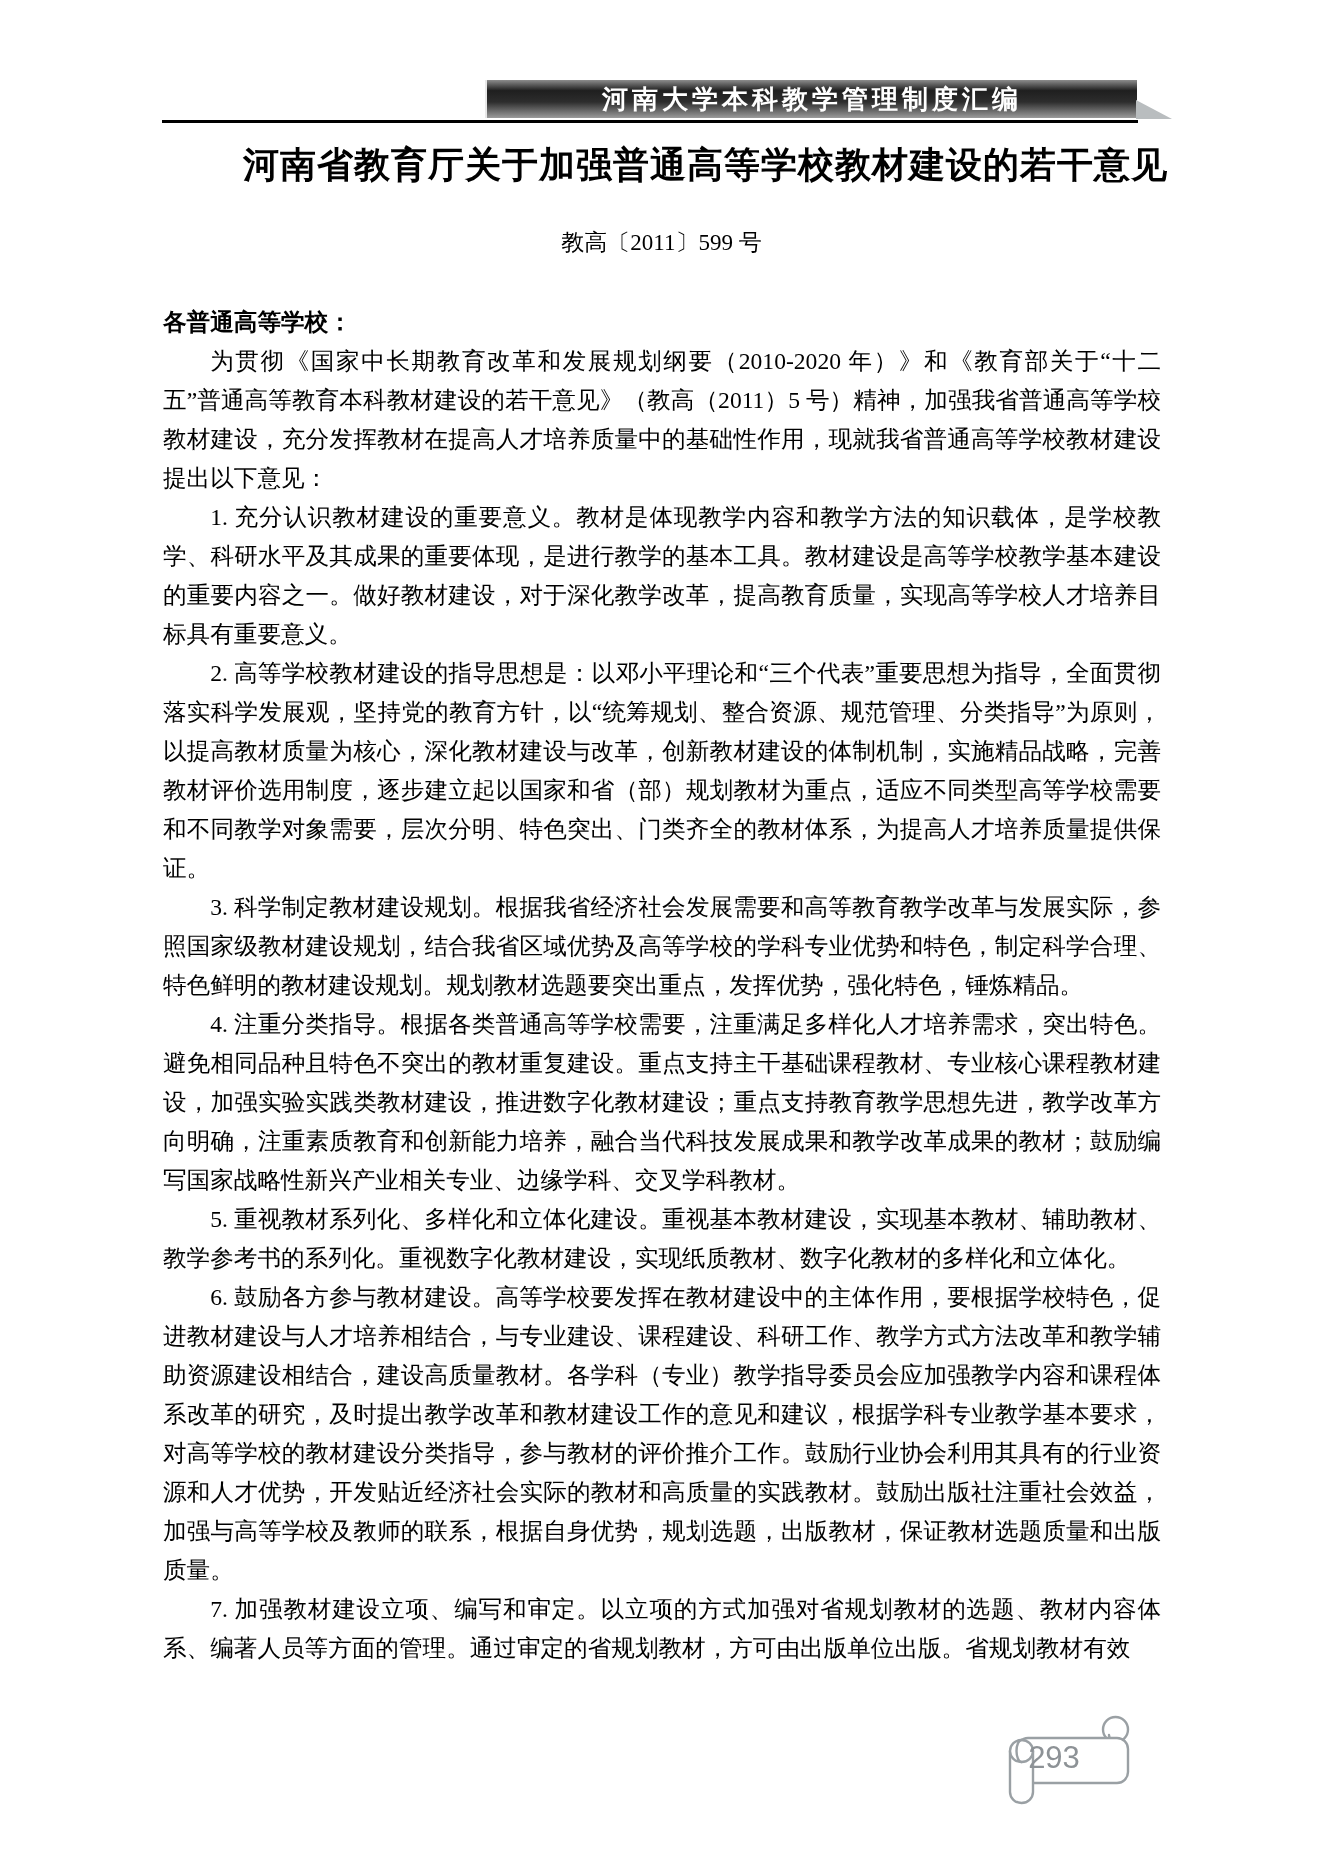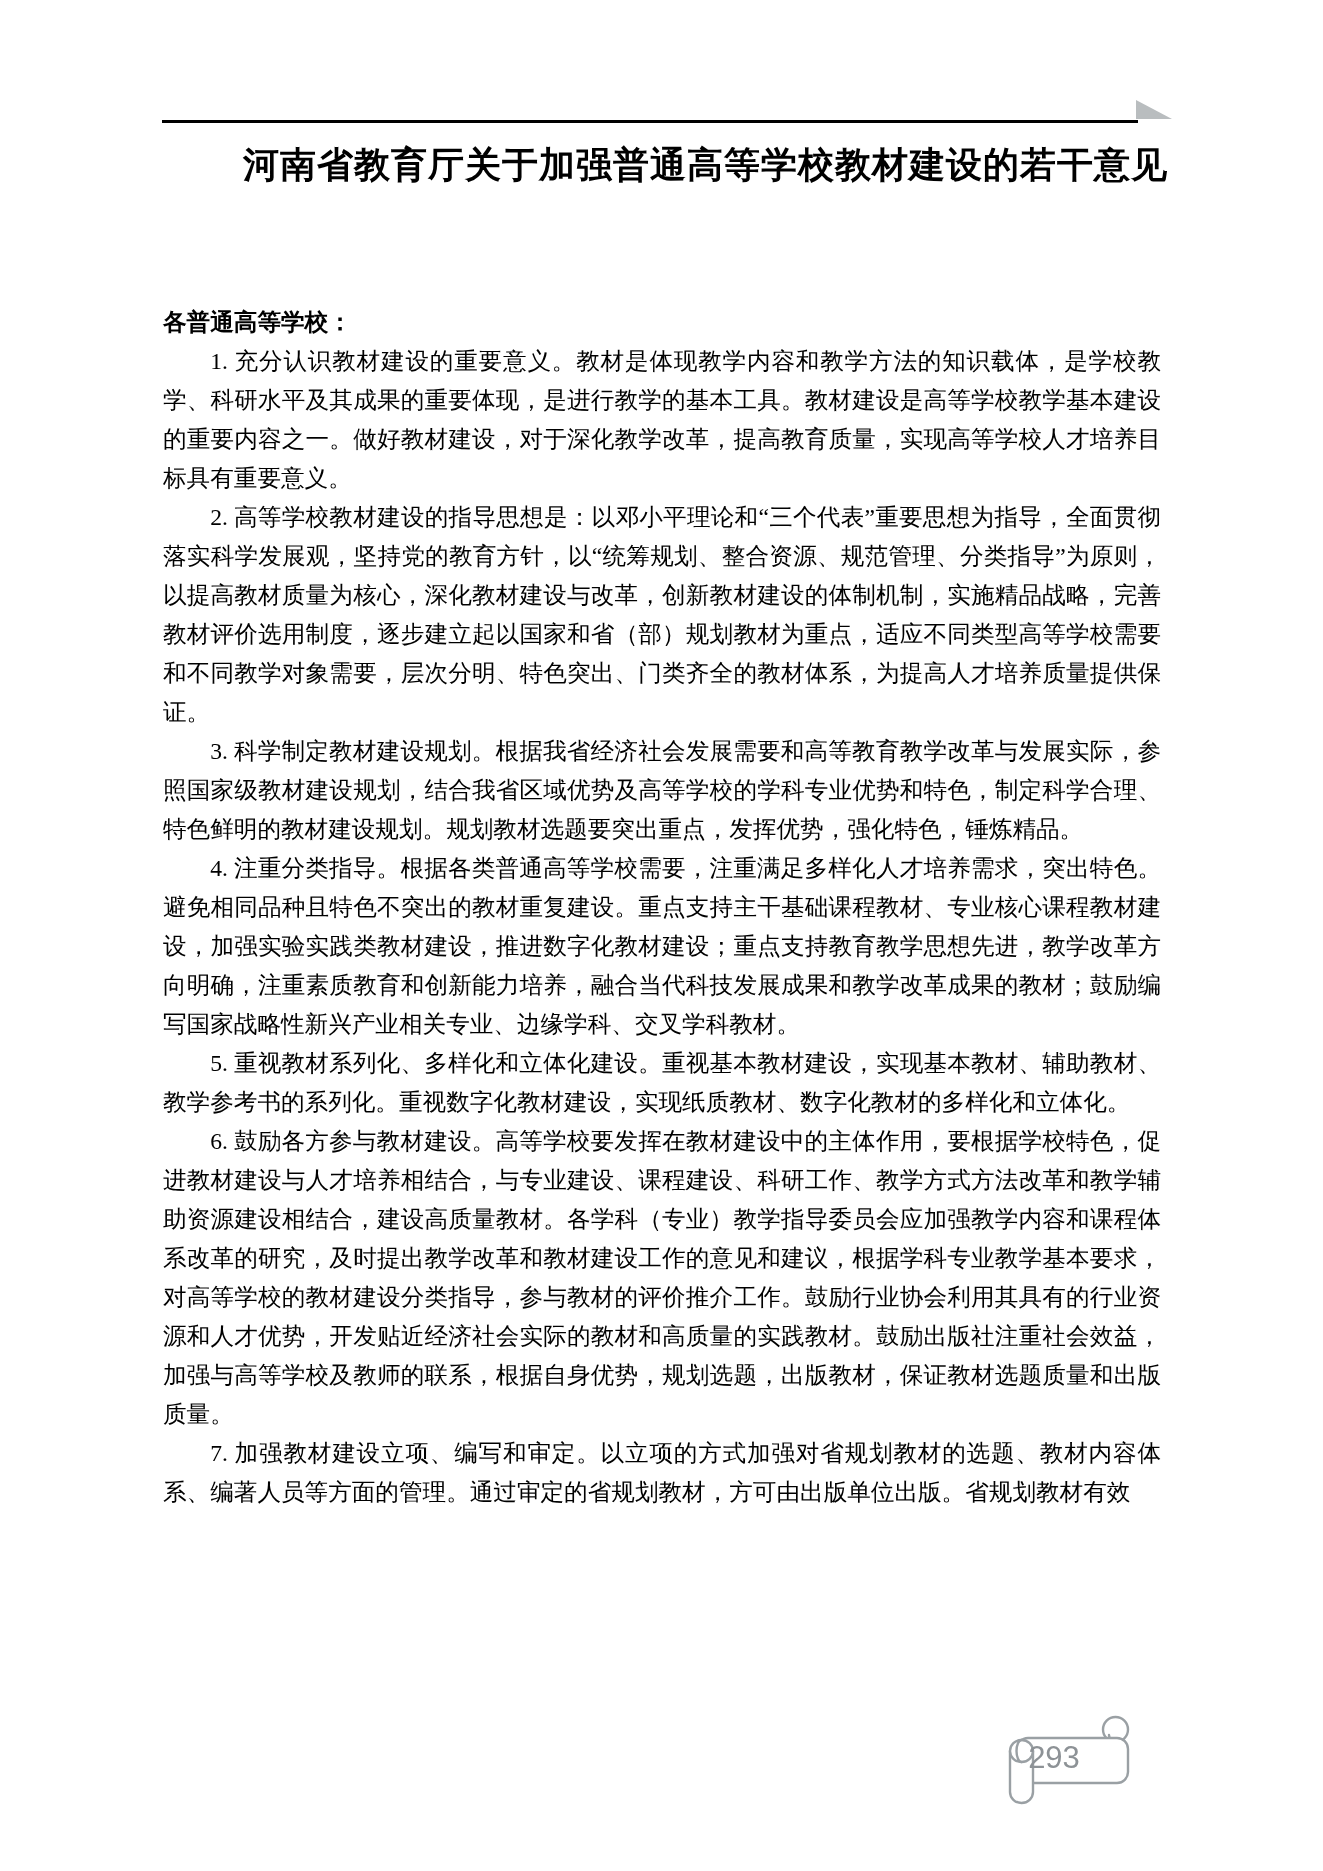--- a/index.html
+++ b/index.html
@@ -50,29 +50,34 @@
     text-align:center;
     font-family:"Liberation Sans", sans-serif;
     font-size:31px; color:#8d9296;
   }
 </style>
 </head>
 <body>
 
 <div class="page">
 
+  <div class="banner">
+    <span>河南大学本科教学管理制度汇编</span>
+  </div>
   <svg class="banner-arrow" width="36" height="19" viewBox="0 0 36 19">
     <polygon points="0,0 36,19 0,19" fill="#b9bdbf"></polygon>
   </svg>
   <div class="header-rule"></div>
 
   <div class="doc-title">河南省教育厅关于加强普通高等学校教材建设的若干意见</div>
+  <div class="doc-number">教高〔2011〕599 号</div>
 
   <div class="body-text">
     <p class="salutation">各普通高等学校：</p>
+    <p>为贯彻《国家中长期教育改革和发展规划纲要（2010-2020 年）》和《教育部关于“十二五”普通高等教育本科教材建设的若干意见》（教高（2011）5 号）精神，加强我省普通高等学校教材建设，充分发挥教材在提高人才培养质量中的基础性作用，现就我省普通高等学校教材建设提出以下意见：</p>
     <p>1. 充分认识教材建设的重要意义。教材是体现教学内容和教学方法的知识载体，是学校教学、科研水平及其成果的重要体现，是进行教学的基本工具。教材建设是高等学校教学基本建设的重要内容之一。做好教材建设，对于深化教学改革，提高教育质量，实现高等学校人才培养目标具有重要意义。</p>
     <p>2. 高等学校教材建设的指导思想是：以邓小平理论和“三个代表”重要思想为指导，全面贯彻落实科学发展观，坚持党的教育方针，以“统筹规划、整合资源、规范管理、分类指导”为原则，以提高教材质量为核心，深化教材建设与改革，创新教材建设的体制机制，实施精品战略，完善教材评价选用制度，逐步建立起以国家和省（部）规划教材为重点，适应不同类型高等学校需要和不同教学对象需要，层次分明、特色突出、门类齐全的教材体系，为提高人才培养质量提供保证。</p>
     <p>3. 科学制定教材建设规划。根据我省经济社会发展需要和高等教育教学改革与发展实际，参照国家级教材建设规划，结合我省区域优势及高等学校的学科专业优势和特色，制定科学合理、特色鲜明的教材建设规划。规划教材选题要突出重点，发挥优势，强化特色，锤炼精品。</p>
     <p>4. 注重分类指导。根据各类普通高等学校需要，注重满足多样化人才培养需求，突出特色。避免相同品种且特色不突出的教材重复建设。重点支持主干基础课程教材、专业核心课程教材建设，加强实验实践类教材建设，推进数字化教材建设；重点支持教育教学思想先进，教学改革方向明确，注重素质教育和创新能力培养，融合当代科技发展成果和教学改革成果的教材；鼓励编写国家战略性新兴产业相关专业、边缘学科、交叉学科教材。</p>
     <p>5. 重视教材系列化、多样化和立体化建设。重视基本教材建设，实现基本教材、辅助教材、教学参考书的系列化。重视数字化教材建设，实现纸质教材、数字化教材的多样化和立体化。</p>
     <p>6. 鼓励各方参与教材建设。高等学校要发挥在教材建设中的主体作用，要根据学校特色，促进教材建设与人才培养相结合，与专业建设、课程建设、科研工作、教学方式方法改革和教学辅助资源建设相结合，建设高质量教材。各学科（专业）教学指导委员会应加强教学内容和课程体系改革的研究，及时提出教学改革和教材建设工作的意见和建议，根据学科专业教学基本要求，对高等学校的教材建设分类指导，参与教材的评价推介工作。鼓励行业协会利用其具有的行业资源和人才优势，开发贴近经济社会实际的教材和高质量的实践教材。鼓励出版社注重社会效益，加强与高等学校及教师的联系，根据自身优势，规划选题，出版教材，保证教材选题质量和出版质量。</p>
     <p>7. 加强教材建设立项、编写和审定。以立项的方式加强对省规划教材的选题、教材内容体系、编著人员等方面的管理。通过审定的省规划教材，方可由出版单位出版。省规划教材有效</p>
   </div>
 
   <svg class="scroll-badge" width="135" height="100" viewBox="0 0 135 100">

